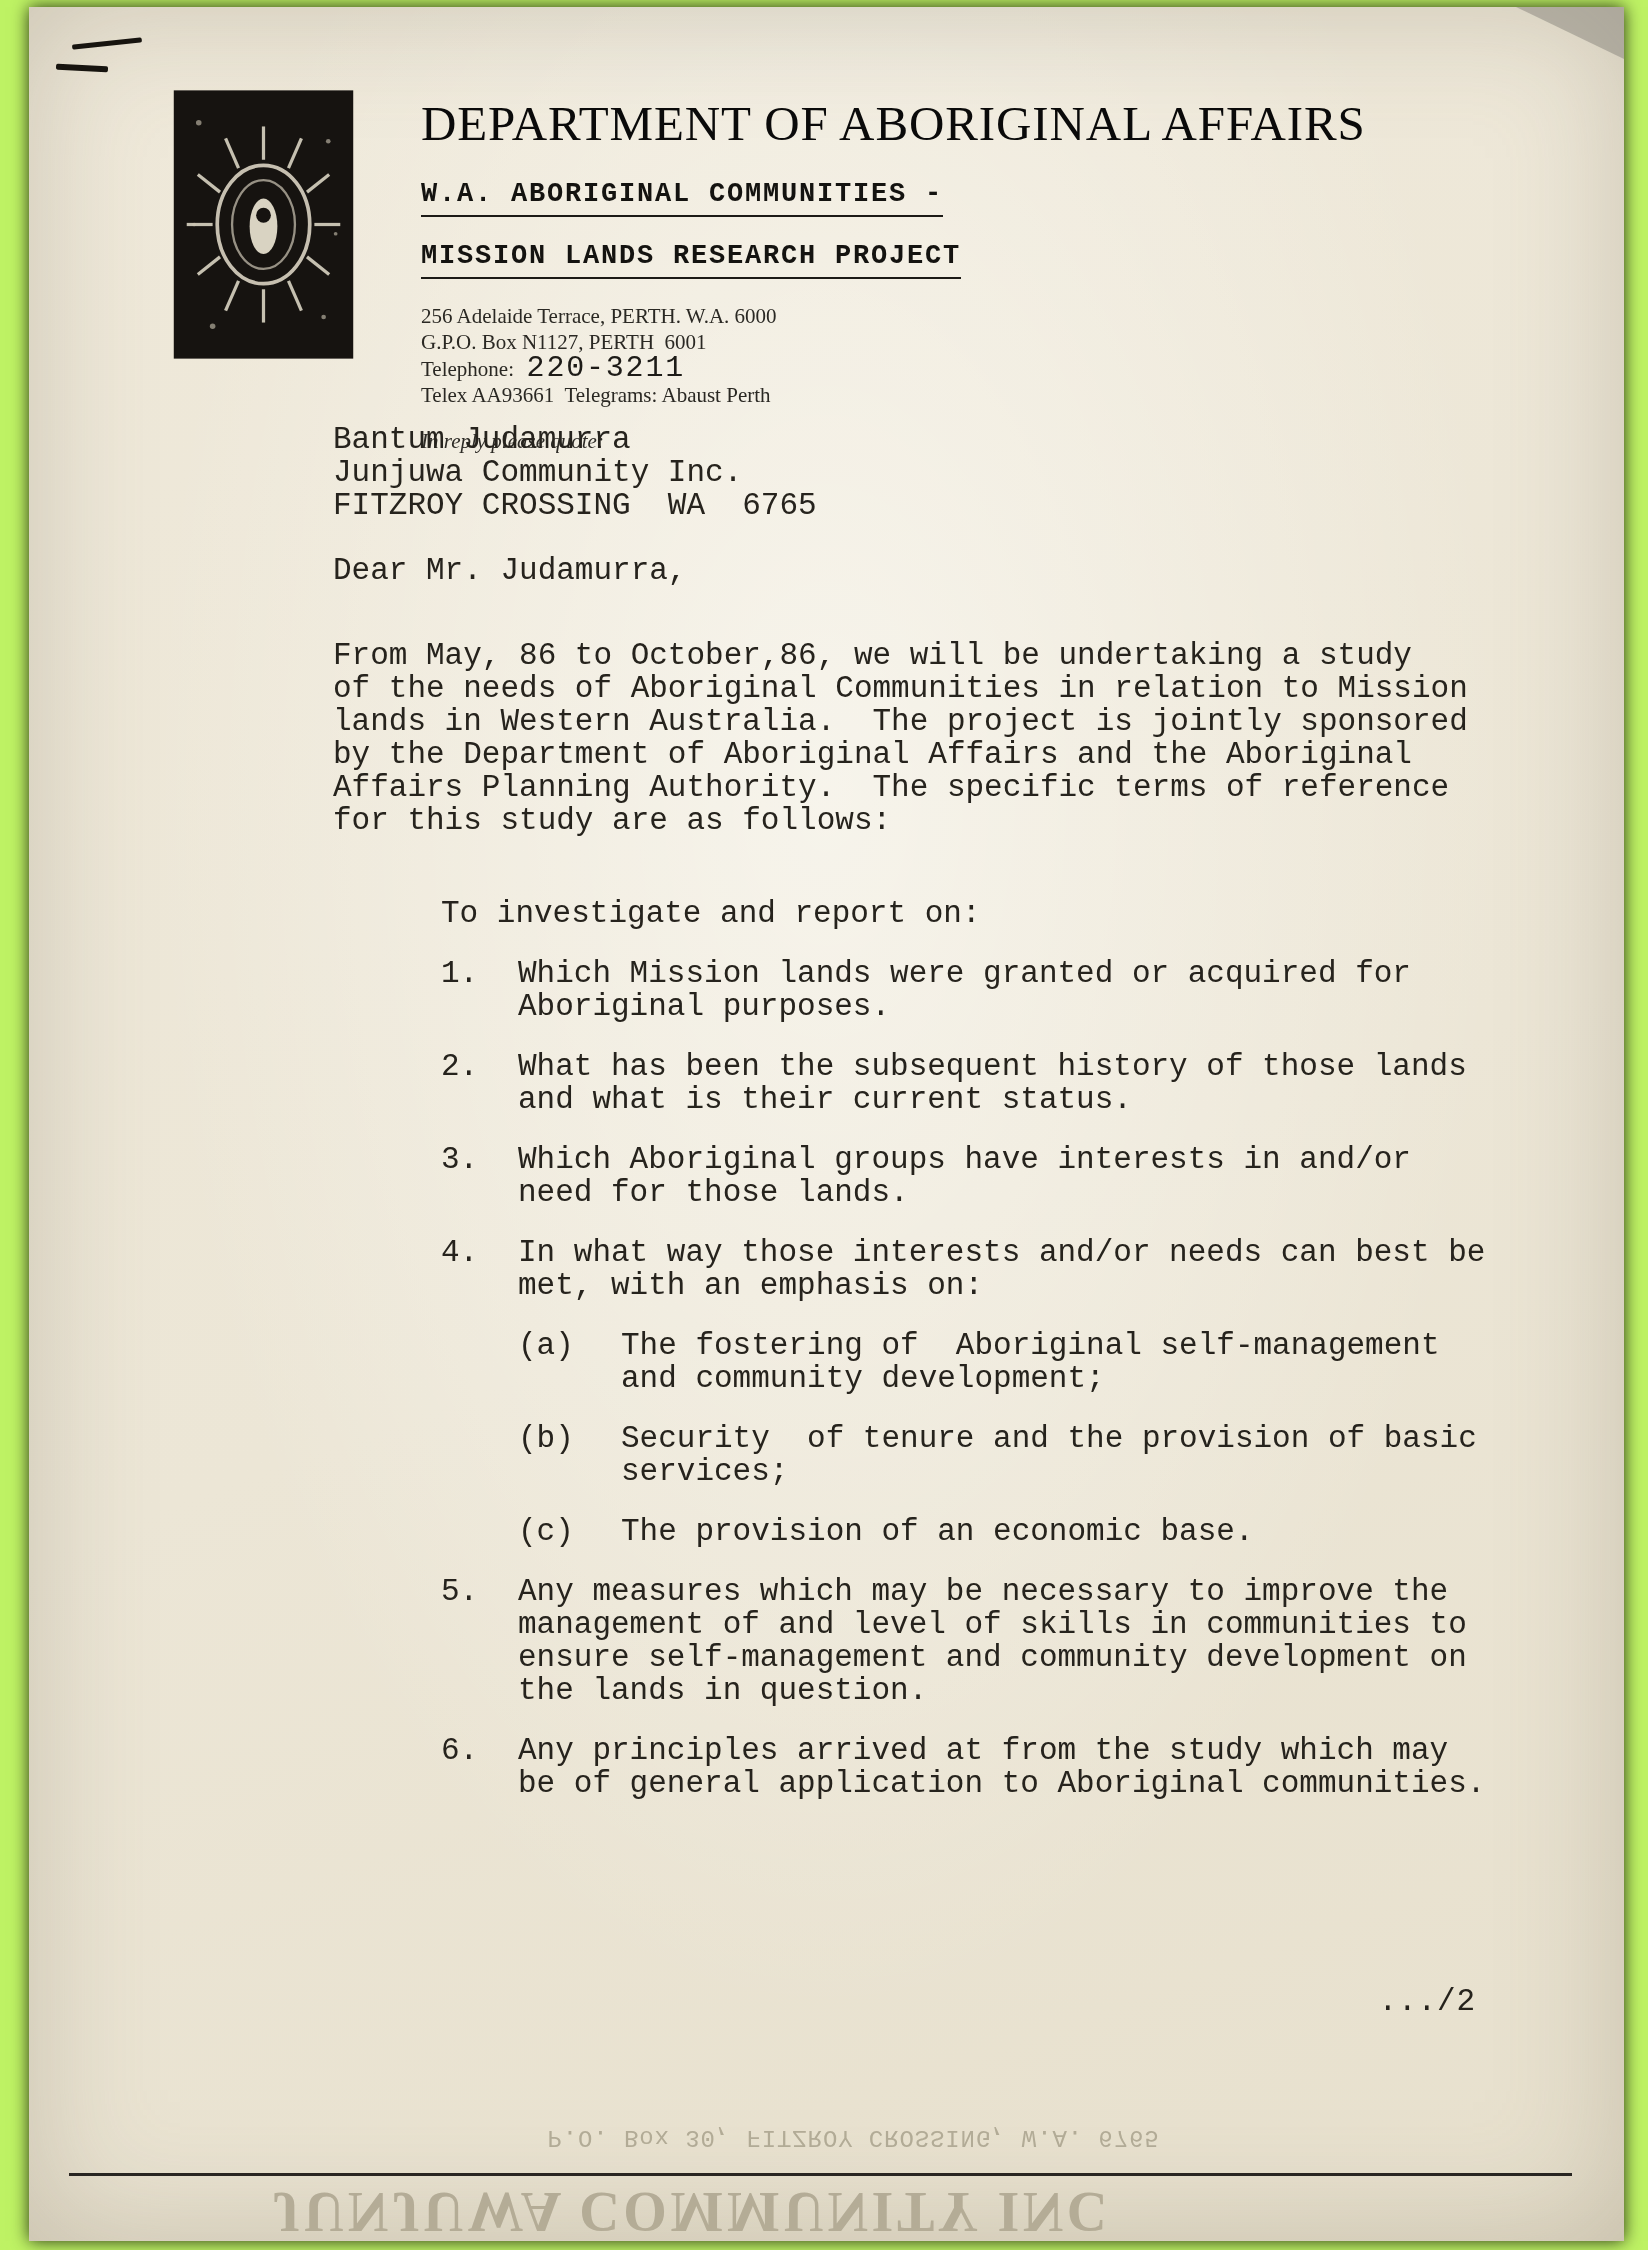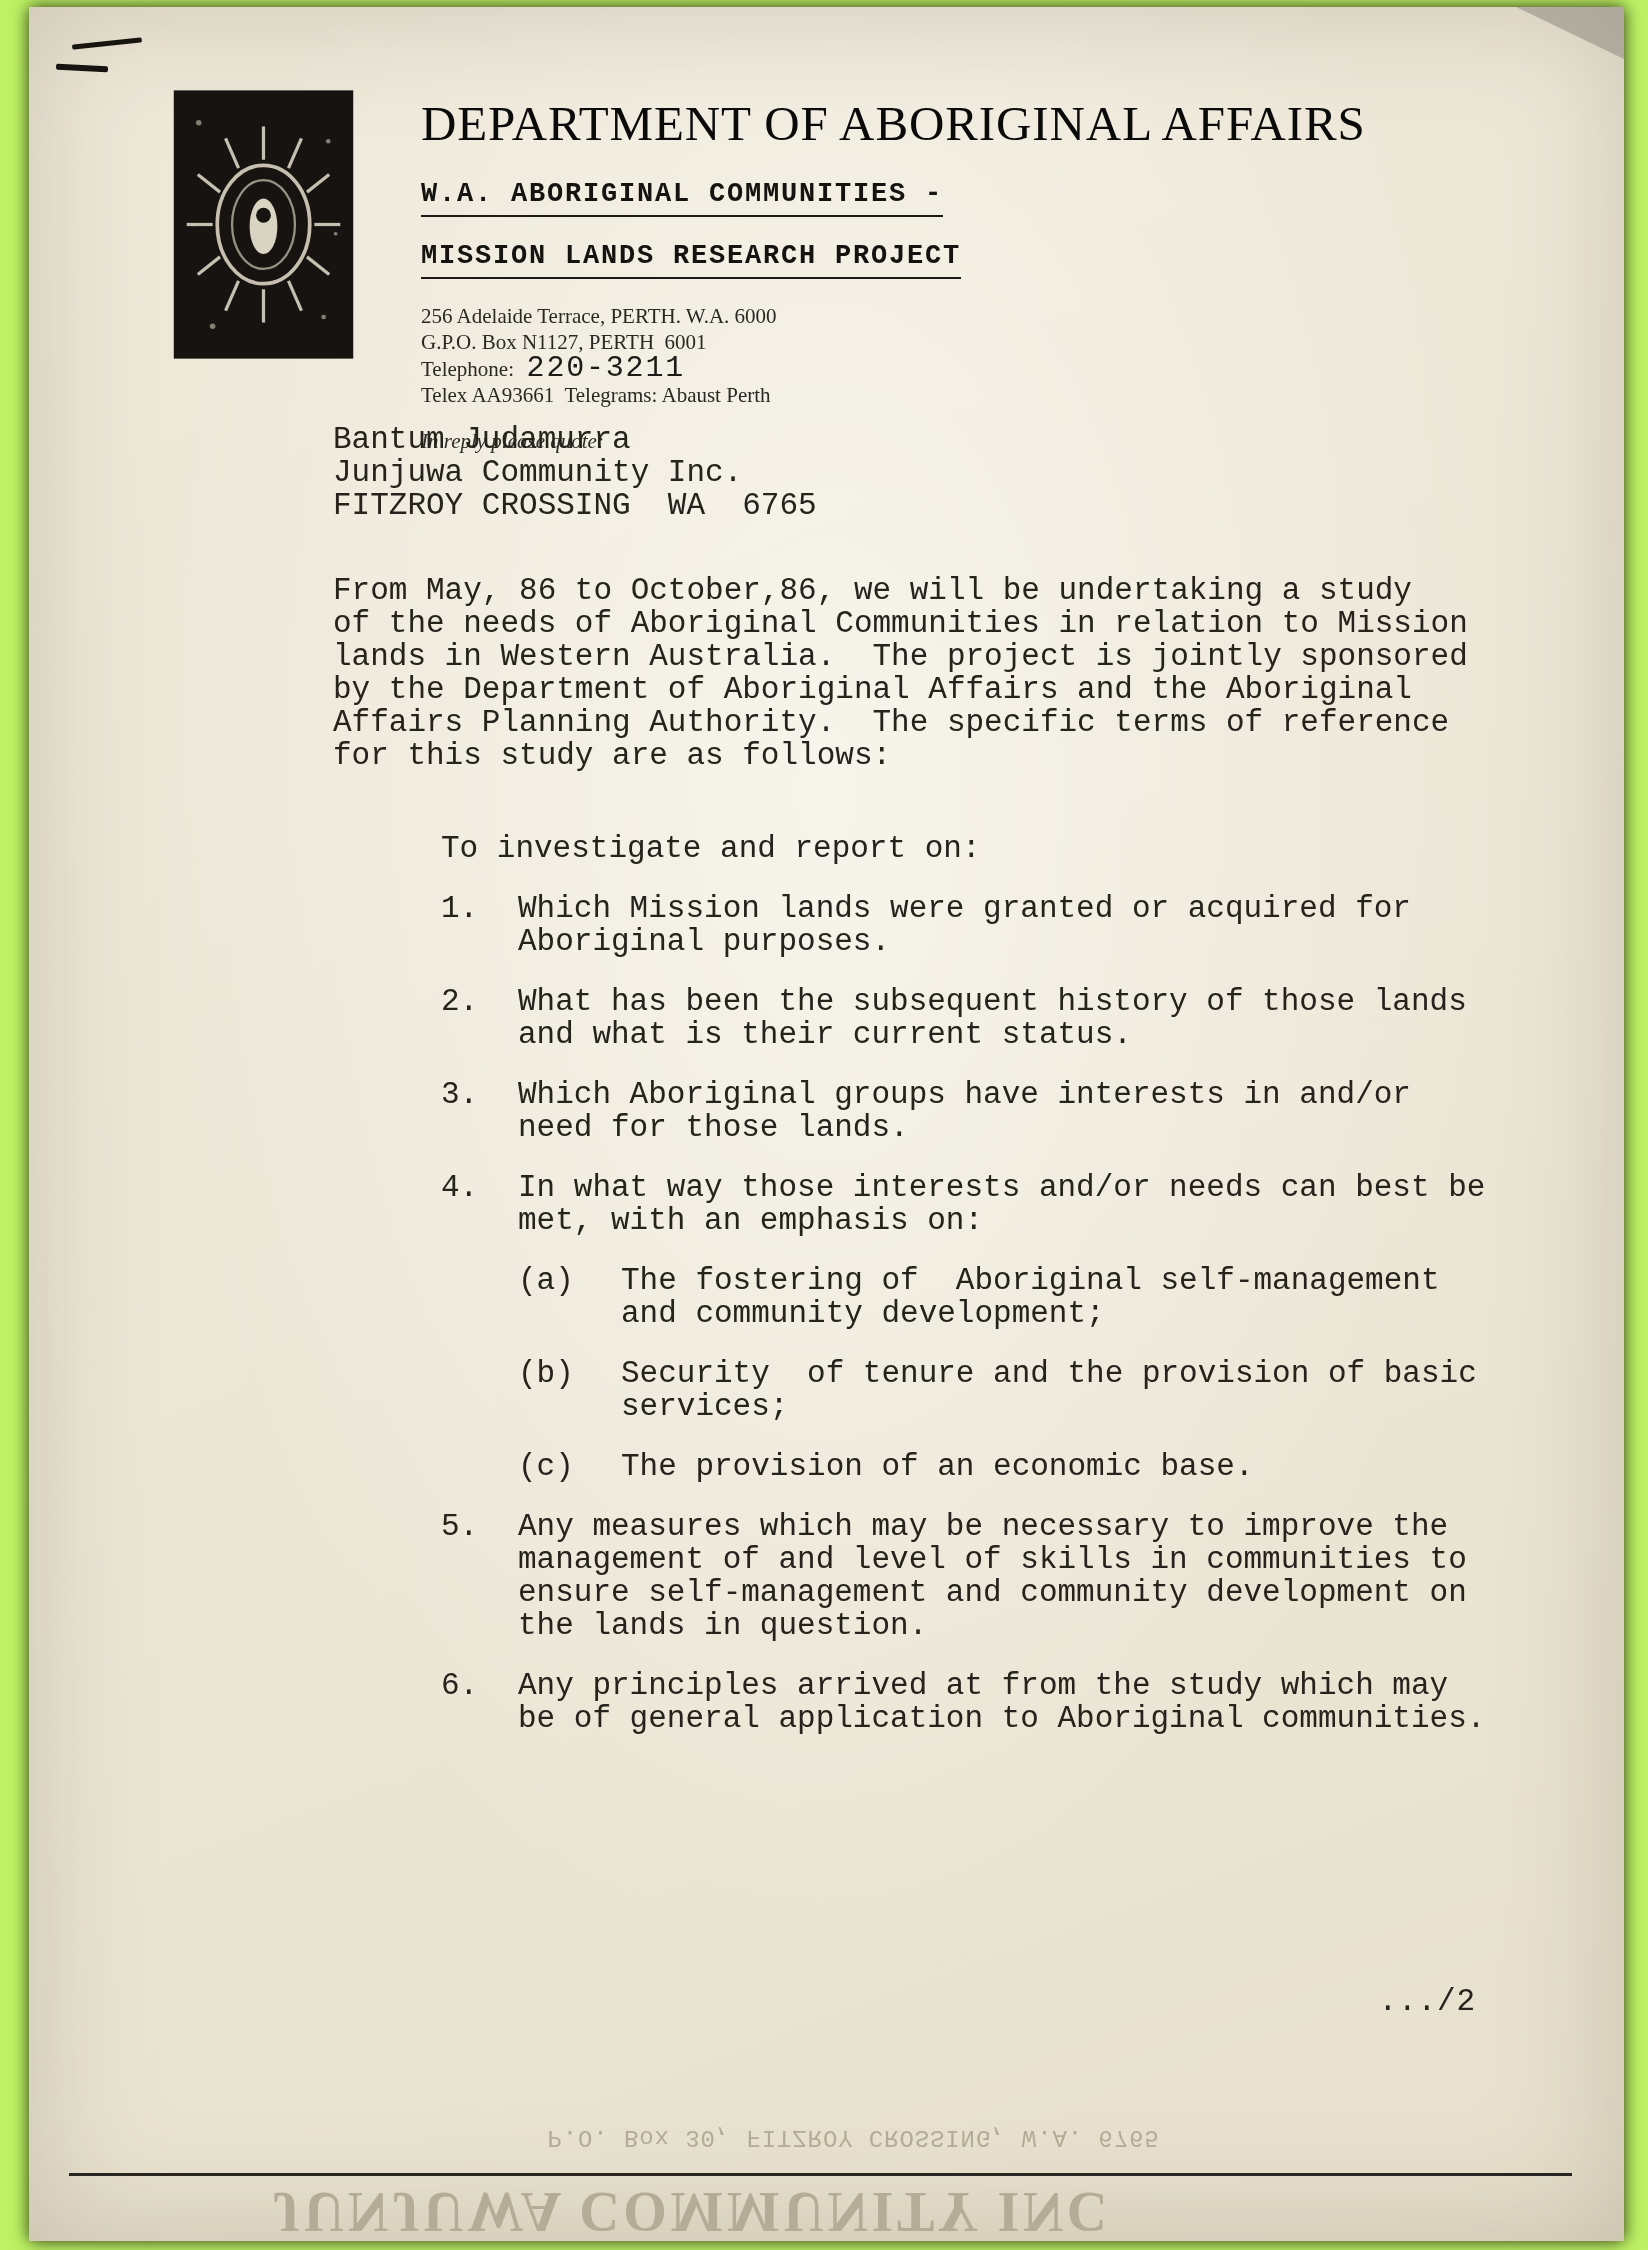--- a/index.html
+++ b/index.html
@@ -150,20 +150,21 @@
     </div>
 
     <div class="letter">
 
       <div class="recipient">
         <div>Bantum Judamurra</div>
         <div>Junjuwa Community Inc.</div>
         <div>FITZROY CROSSING  WA  6765</div>
       </div>
 
+      <div class="salutation">Dear Mr. Judamurra,</div>
 
       <div class="intro pre">From May, 86 to October,86, we will be undertaking a study
 of the needs of Aboriginal Communities in relation to Mission
 lands in Western Australia.  The project is jointly sponsored
 by the Department of Aboriginal Affairs and the Aboriginal
 Affairs Planning Authority.  The specific terms of reference
 for this study are as follows:</div>
 
       <div class="list-heading">To investigate and report on:</div>
 

